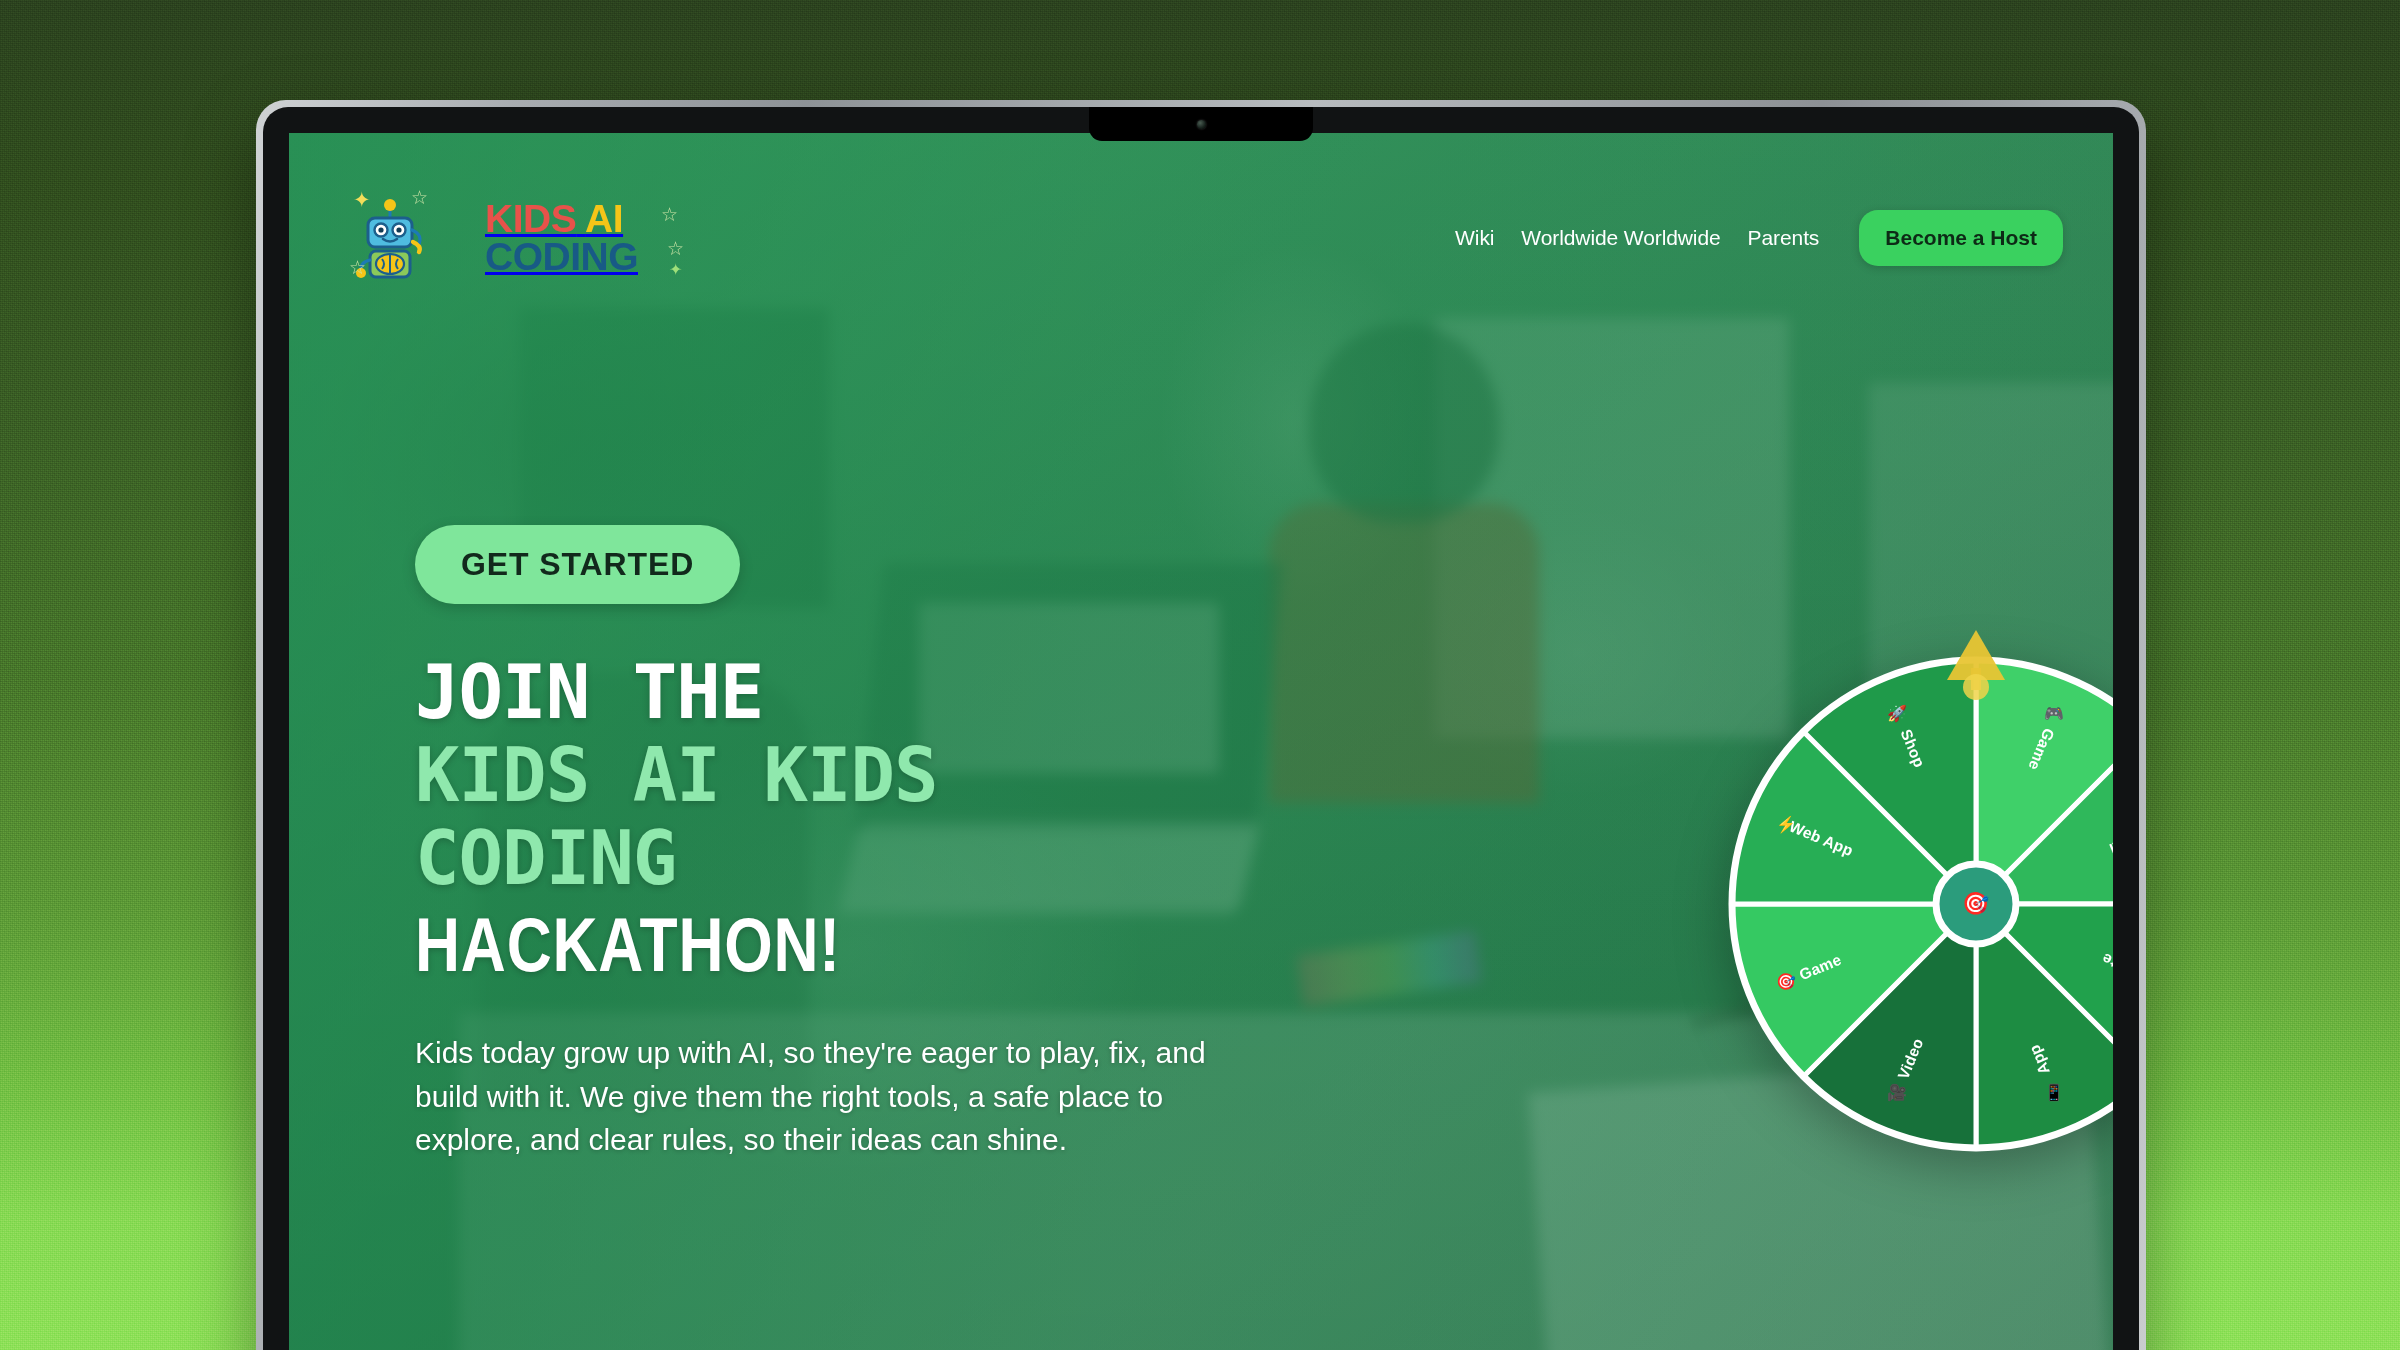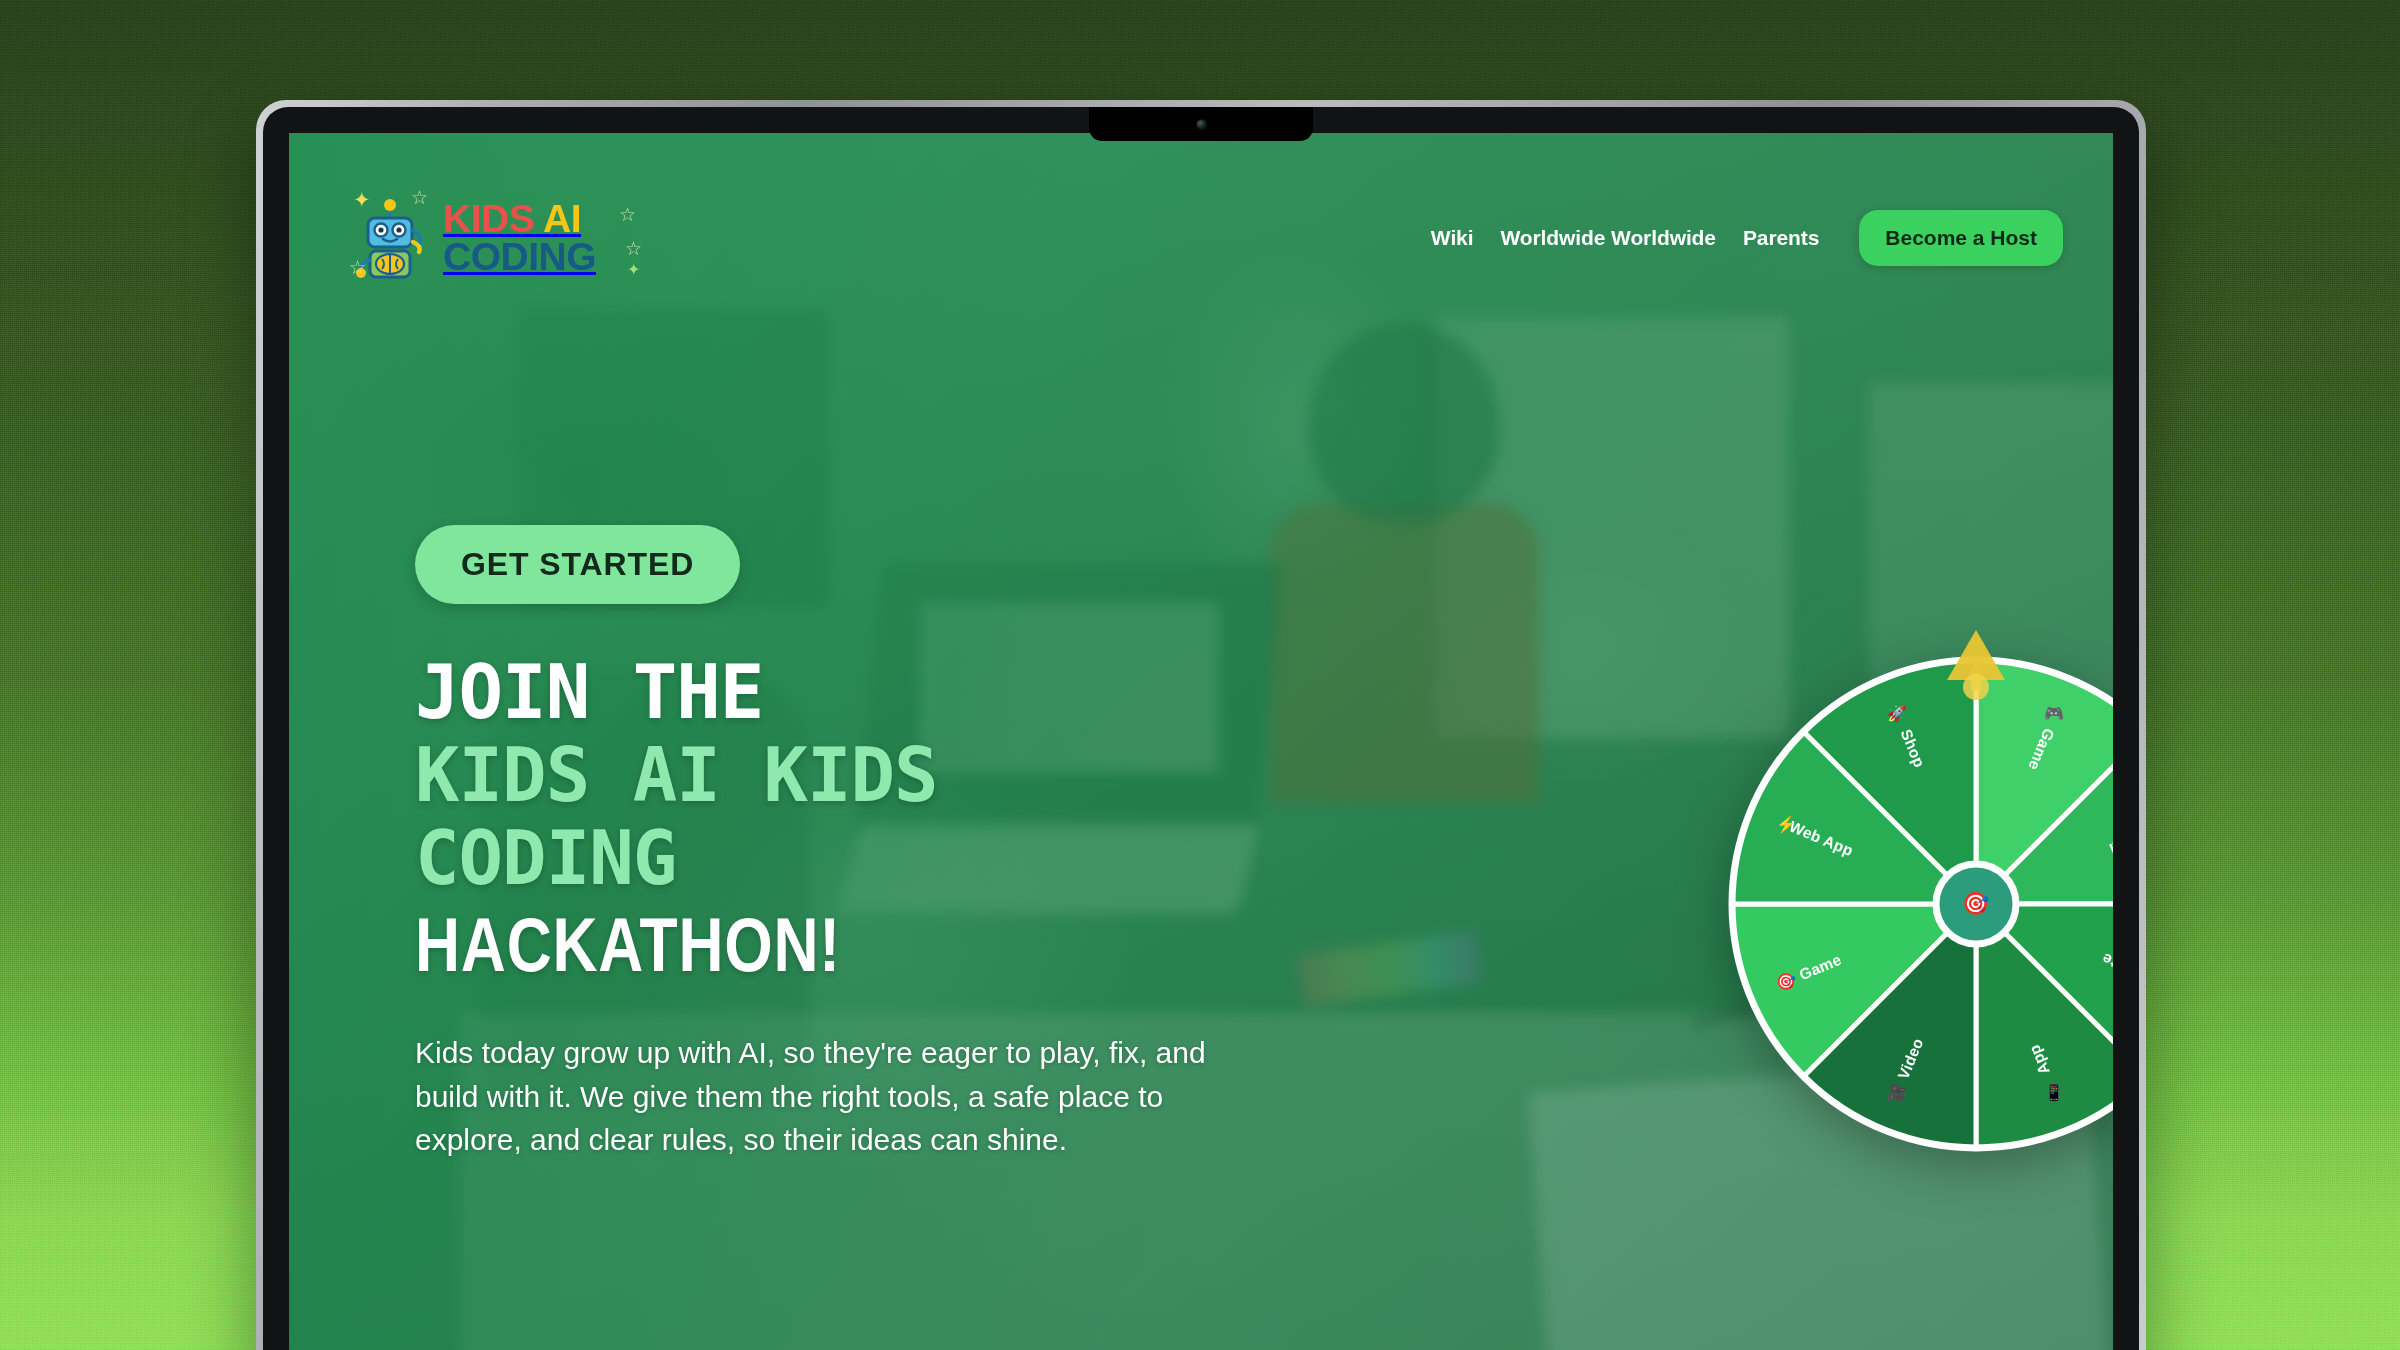--- a/index.html
+++ b/index.html
@@ -148,34 +148,34 @@
     display: flex;
     align-items: center;
     justify-content: space-between;
     padding: 0 50px 0 56px;
     z-index: 20;
   }
 
   
   #brand { display: flex; align-items: center; gap: 14px; position: relative; padding: 8px 18px 8px 6px;}
   #robot-icon { position: relative; width: 78px; height: 88px; flex: none; }
-  #brand-text { line-height: .97; position: relative; }
+  #brand-text { line-height: .97; position: relative; margin-left: 42px; }
   .brand-line1 { font-size: 39px; font-weight: 800; letter-spacing: -0.5px; }
   .brand-line2 { font-size: 39px; font-weight: 800; letter-spacing: -0.5px; color: #185a86; }
   .kids-word { color: #e8524a; }
   .ai-word   { color: #f5c518; }
   .brand-star { position: absolute; color: #cfe6a8; font-size: 19px; opacity: .95;}
   .brand-sparkle { position: absolute; color: #f2dd5a; font-size: 21px;}
 
   
   #site-nav { display: flex; align-items: center; gap: 27px; }
   .nav-link {
     color: #ffffff;
     font-size: 21px;
-    font-weight: 700;
+    font-weight: 400;
     text-decoration: none;
     white-space: nowrap;
     letter-spacing: -.1px;
   }
   #become-host-button {
     margin-left: 13px;
     background: #3ad15f;
     color: #0d2a16;
     border: none;
     border-radius: 19px;

